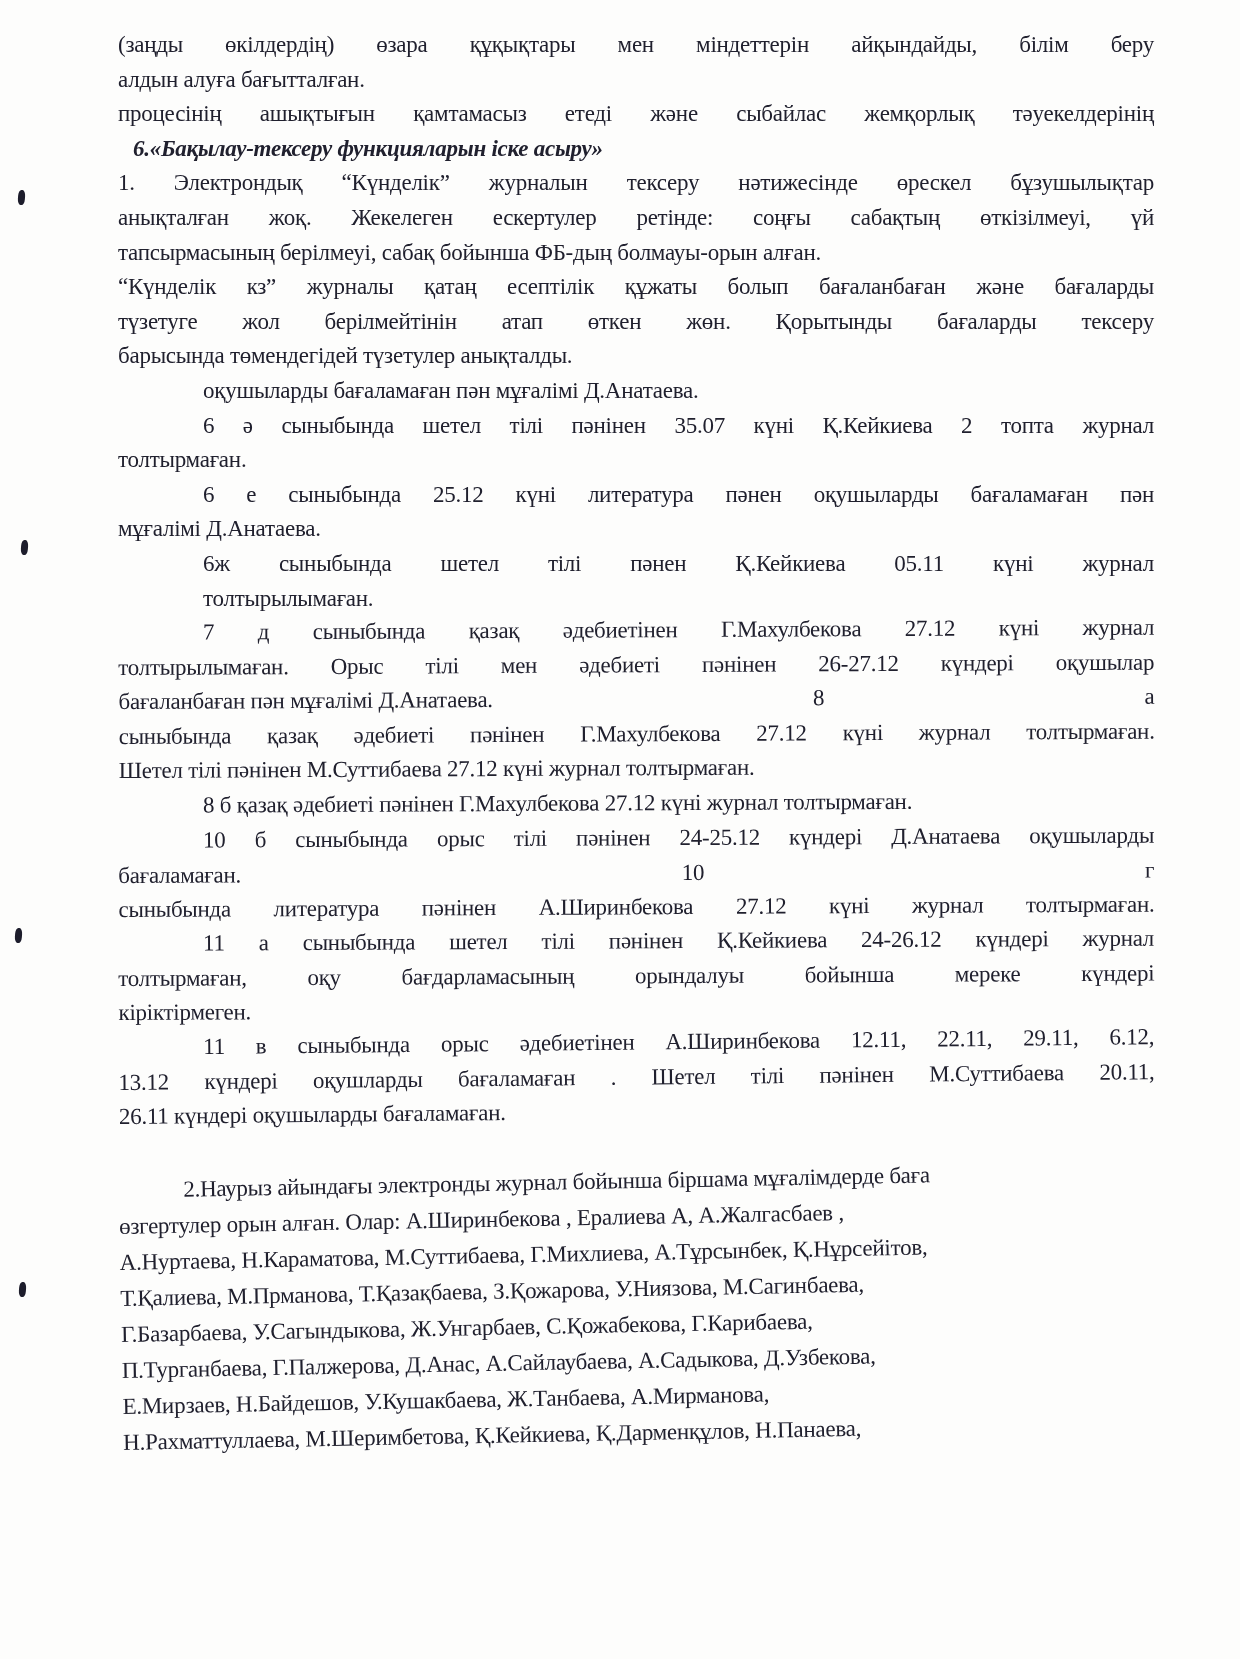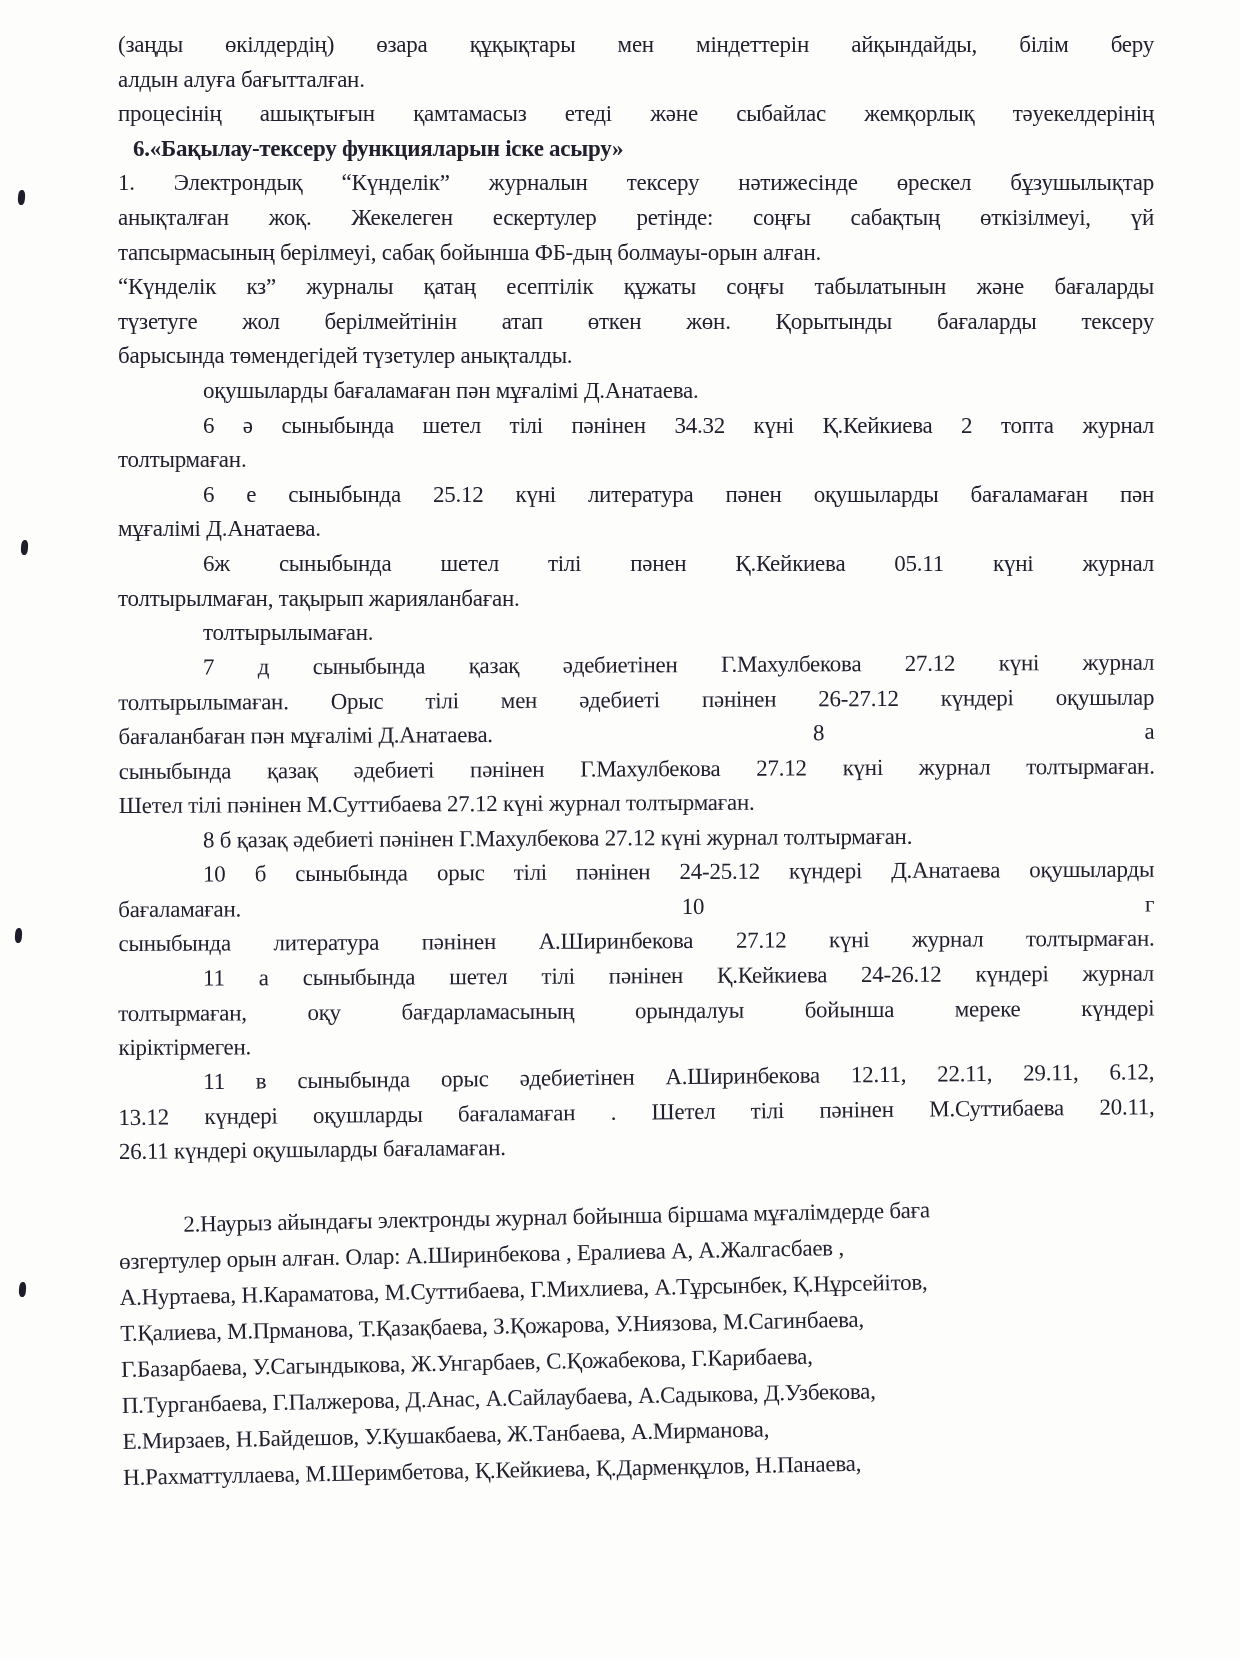--- a/index.html
+++ b/index.html
@@ -18,21 +18,21 @@
     line-height:34.6px;
     letter-spacing:-0.25px;
   }
   .block { transform-origin:0 0; }
   .line { min-height:34.6px; }
   .line.j { text-align:justify; text-align-last:justify; text-justify:inter-word; }
   .line.l { text-align:left; white-space:nowrap; }
   .line.spread { display:flex; align-items:baseline; white-space:nowrap; }
   .line.spread span + span { margin-left:auto; }
   .kind-heading { font-weight:700; }
-  .kind-heading .line { text-indent:15px; }
+  .kind-heading .line { text-indent:15px;font-style:italic; }
   .kind-item .line:first-child { text-indent:85px; }
   .kind-names { margin-top:38px; }
   .kind-names .line { line-height:36px; white-space:nowrap; }
   .kind-names .line:first-child { text-indent:65px; }
   .tilt-a { transform:rotate(-0.3deg); }
   .tilt-b { transform:rotate(-0.6deg); }
   .tilt-c { transform:rotate(-1.1deg); }
   .mark {
     position:absolute;
     width:7px; height:15px;
@@ -53,40 +53,39 @@
       </div>
       <div class="block kind-heading">
         <div class="line l">6.«Бақылау-тексеру функцияларын іске асыру»</div>
       </div>
       <div class="block kind-plain">
         <div class="line j">1. Электрондық “Күнделік” журналын тексеру нәтижесінде өрескел бұзушылықтар</div>
         <div class="line j">анықталған жоқ. Жекелеген ескертулер ретінде: соңғы сабақтың өткізілмеуі, үй</div>
         <div class="line l">тапсырмасының берілмеуі, сабақ бойынша ФБ-дың болмауы-орын алған.</div>
       </div>
       <div class="block kind-plain">
-        <div class="line j">“Күнделік кз” журналы қатаң есептілік құжаты соңғы табылатынын және бағаларды</div>
+        <div class="line j">“Күнделік кз” журналы қатаң есептілік құжаты болып бағаланбаған және бағаларды</div>
         <div class="line j">түзетуге жол берілмейтінін атап өткен жөн. Қорытынды бағаларды тексеру</div>
         <div class="line l">барысында төмендегідей түзетулер анықталды.</div>
       </div>
       <div class="block kind-item">
       </div>
       <div class="block kind-item">
         <div class="line l">оқушыларды бағаламаған пән мұғалімі Д.Анатаева.</div>
       </div>
       <div class="block kind-item">
-        <div class="line j">6 ә сыныбында шетел тілі пәнінен 34.32  күні Қ.Кейкиева 2 топта журнал</div>
+        <div class="line j">6 ә сыныбында шетел тілі пәнінен 35.07  күні Қ.Кейкиева 2 топта журнал</div>
         <div class="line l">толтырмаған.</div>
       </div>
       <div class="block kind-item">
         <div class="line j">6 е сыныбында 25.12 күні литература пәнен оқушыларды бағаламаған пән</div>
         <div class="line l">мұғалімі Д.Анатаева.</div>
       </div>
       <div class="block kind-item">
         <div class="line j">6ж сыныбында шетел тілі пәнен Қ.Кейкиева 05.11 күні журнал</div>
-        <div class="line l">толтырылмаған, тақырып жарияланбаған.</div>
       </div>
       <div class="block kind-item">
         <div class="line l">толтырылымаған.</div>
       </div>
       <div class="block kind-item tilt-a">
         <div class="line j">7 д сыныбында қазақ әдебиетінен Г.Махулбекова 27.12 күні журнал</div>
         <div class="line j">толтырылымаған. Орыс тілі мен әдебиеті пәнінен 26-27.12 күндері оқушылар</div>
         <div class="line spread">
           <span>бағаланбаған пән мұғалімі Д.Анатаева.</span>
           <span>8</span>

